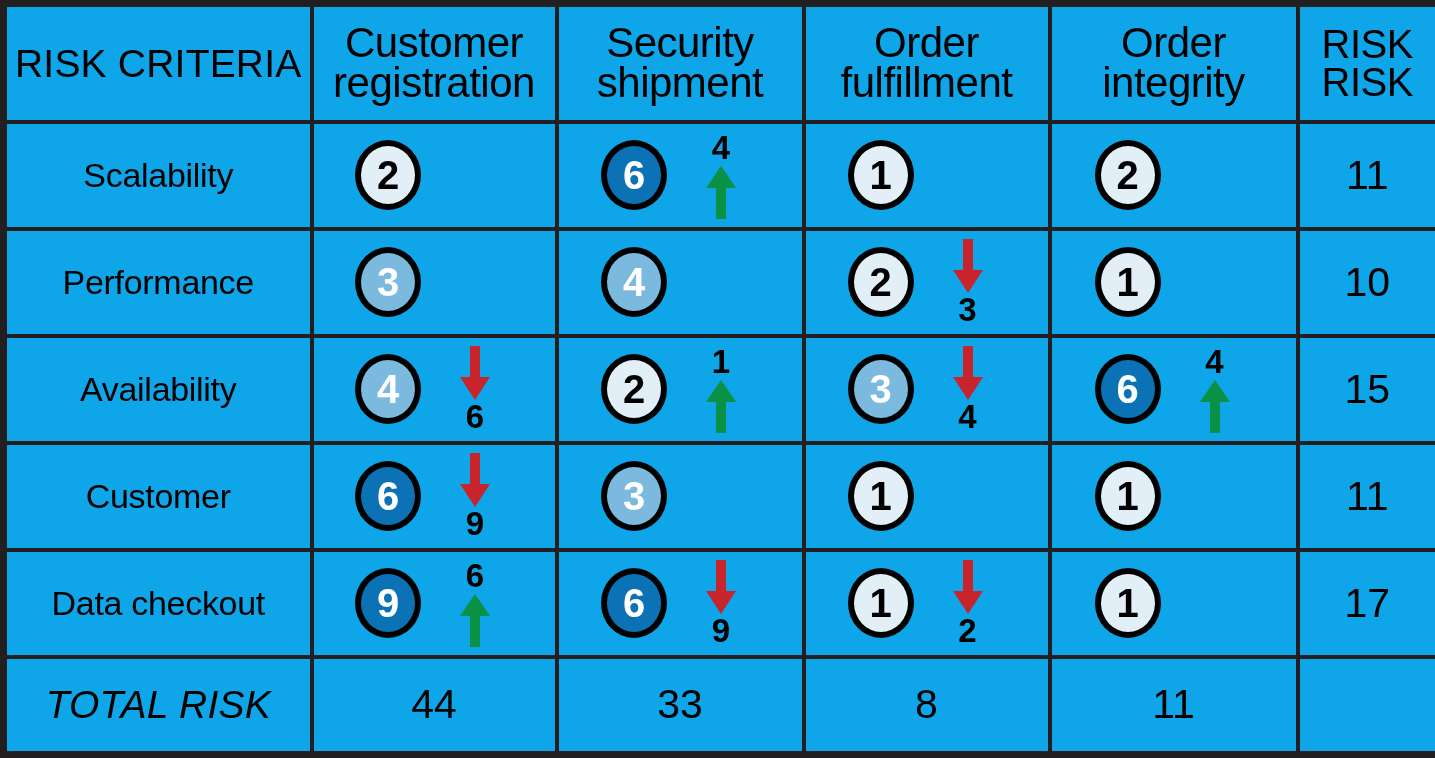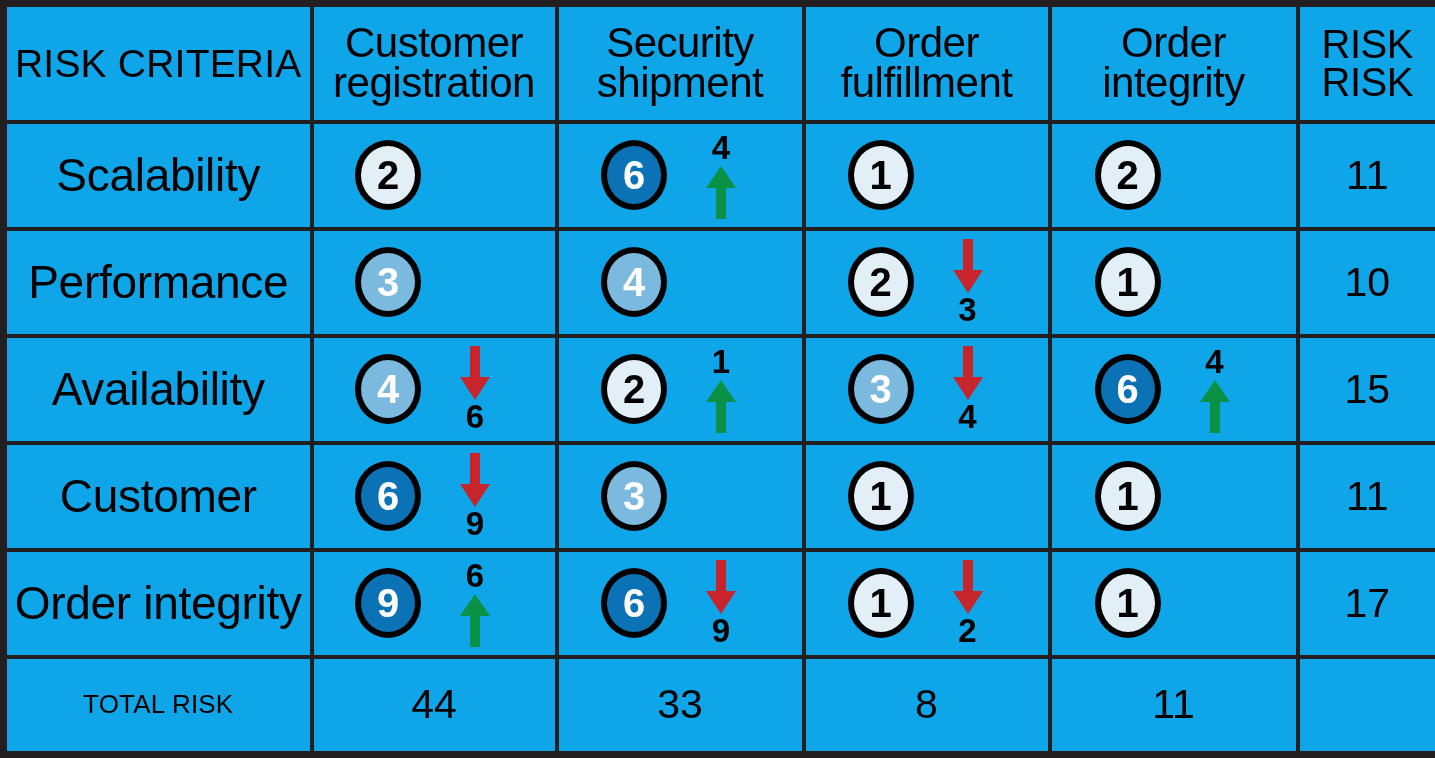--- a/index.html
+++ b/index.html
@@ -62,25 +62,25 @@
   th.hdr-total { font-size: 40px; }
 
   
   tr.data-row { height: 107px; }
   tr.total-row { height: 98px; }
 
   td.row-label {
     background: #e4e4e4;
     text-align: left;
     padding-left: 16px;
-    font-size: 46px;
+    font-size: 34px;
     color: #000000;
     letter-spacing: -0.3px;
   }
-  td.row-label.total-label { font-size: 26px; letter-spacing: 0.2px; }
+  td.row-label.total-label { font-size: 39px; letter-spacing: 0.2px; font-style: italic; }
 
   td.total-cell {
     font-size: 41px;
     color: #000000;
   }
 
   
   .cell-inner {
     display: flex;
     align-items: center;
@@ -370,21 +370,21 @@
             <div class="cell-inner">
               <div class="score-slot">
                 <div class="bubble lvl-low">1</div>
               </div>
               <div class="delta-slot empty"></div>
             </div>
           </td>
           <td class="total-cell">11</td>
         </tr>
         <tr class="data-row">
-          <td class="row-label">Order integrity</td>
+          <td class="row-label">Data checkout</td>
           <td class="score-cell">
             <div class="cell-inner has-delta">
               <div class="score-slot">
                 <div class="bubble lvl-high">9</div>
               </div>
               <div class="delta-slot">
                 <div class="delta dir-up">
                   <span class="delta-num">6</span>
                   <svg class="arrow-svg" width="34" height="56" viewBox="0 0 34 56">
                     <polygon points="17,2 32,24 22,24 22,55 12,55 12,24 2,24" fill="#0a9144"></polygon>

